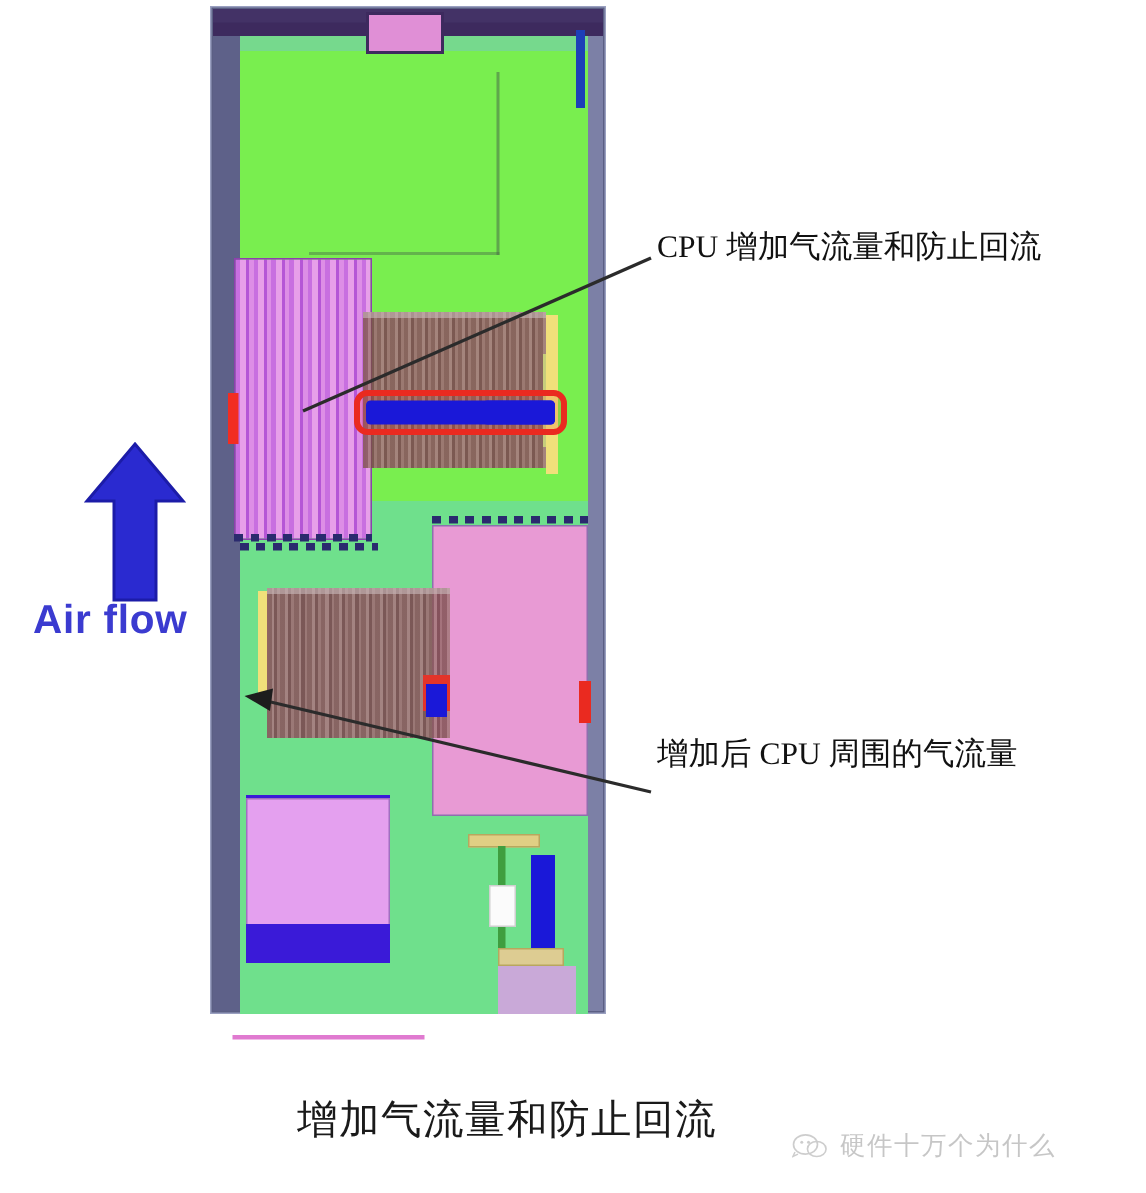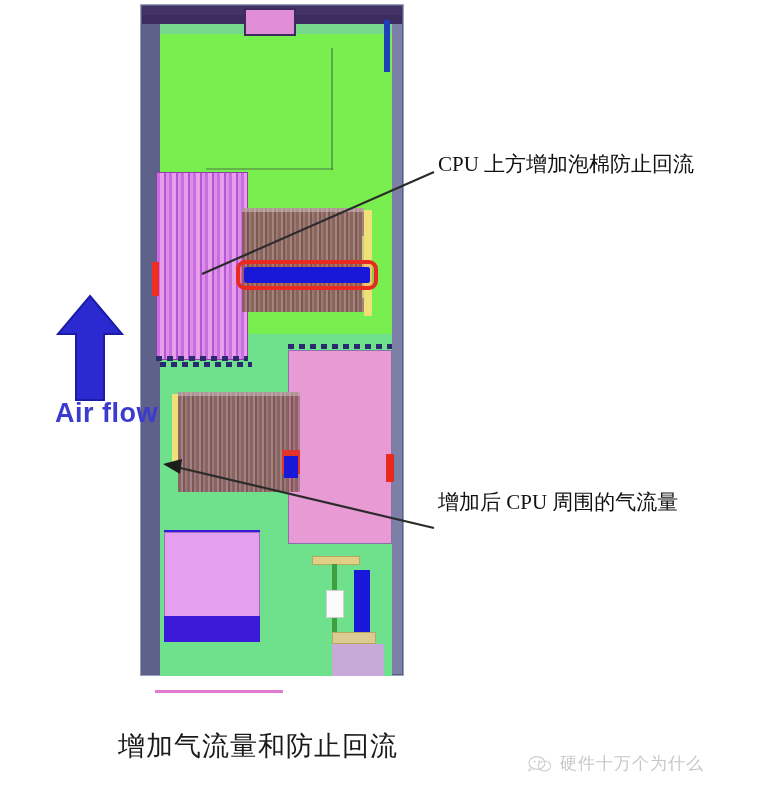--- a/index.html
+++ b/index.html
@@ -113,36 +113,36 @@
   .lilac-box{left:192px;top:640px;width:52px;height:32px;background:#c9a9d8;}
 
   
   .pinkline{left:155px;top:686px;width:128px;height:3px;background:#e07ad0;}
 
   
   #airflow{position:absolute;left:40px;top:290px;width:100px;height:160px;}
   .arrow-svg{position:absolute;left:0;top:0;}
   .airflow-label{
     position:absolute;left:-18px;top:108px;width:136px;
-    text-align:right;font-family:"Liberation Sans",sans-serif;
+    text-align:left;font-family:"Liberation Sans",sans-serif;
     font-size:27px;font-weight:bold;color:#3b3bd0;letter-spacing:.5px;
   }
 
   
   .anno{
     position:absolute;font-family:"Liberation Serif",serif;
     font-size:21px;color:#111;white-space:nowrap;
   }
   #anno1{left:438px;top:150px;}
   #anno2{left:438px;top:488px;}
 
   .caption{
     position:absolute;left:118px;top:728px;width:360px;
     font-family:"Liberation Serif",serif;font-size:27px;color:#1a1a1a;
-    text-align:left;letter-spacing:1px;
+    text-align:right;letter-spacing:1px;
   }
 
   
   #watermark{
     position:absolute;left:528px;top:752px;
     display:flex;align-items:center;gap:8px;opacity:.42;
   }
   .wm-logo{width:24px;height:18px;position:relative;}
   .wm-text{
     font-family:"Liberation Sans",sans-serif;font-size:17px;
@@ -222,21 +222,21 @@
   </div>
 
   <svg id="leaders">
 
     <line x1="434" y1="172" x2="202" y2="274" stroke="#2b2b2b" stroke-width="2.2"></line>
 
     <line x1="434" y1="528" x2="172" y2="466" stroke="#2b2b2b" stroke-width="2.2"></line>
     <polygon points="163,464 182,459 180,474" fill="#1d1d1d"></polygon>
   </svg>
 
-  <div class="anno" id="anno1">CPU  上方增加泡棉防止回流</div>
+  <div class="anno" id="anno1">CPU  增加气流量和防止回流</div>
   <div class="anno" id="anno2">增加后  CPU  周围的气流量</div>
 
   <div class="caption">增加气流量和防止回流</div>
 
   <div id="watermark">
     <svg class="wm-logo" viewBox="0 0 24 18">
       <ellipse cx="9" cy="8" rx="8" ry="6.4" fill="none" stroke="#8a8a8a" stroke-width="1.1"></ellipse>
       <ellipse cx="16.5" cy="11" rx="6.2" ry="5" fill="none" stroke="#8a8a8a" stroke-width="1.1"></ellipse>
       <circle cx="6.5" cy="6.5" r="1" fill="#8a8a8a"></circle>
       <circle cx="11" cy="6.5" r="1" fill="#8a8a8a"></circle>

